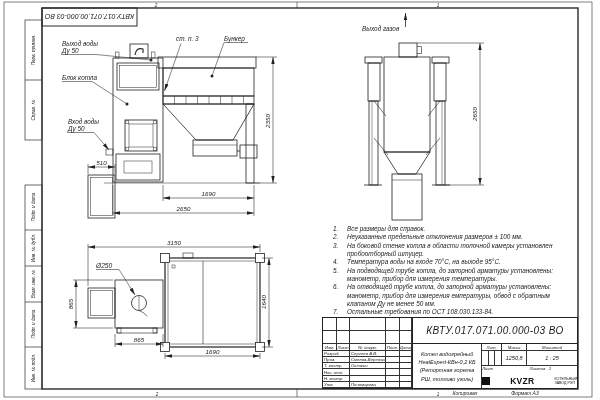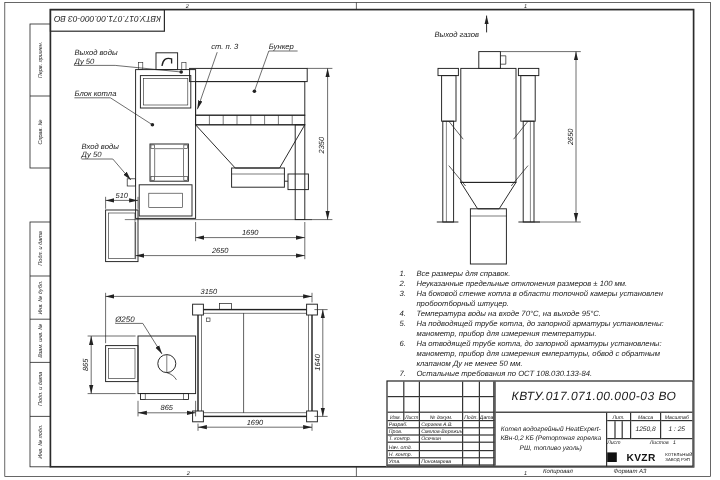--- a/index.html
+++ b/index.html
@@ -36,21 +36,21 @@
             justify-content:center;overflow:hidden;}
   .mrow .mc:last-child{border-right:none;}
   .h7{height:7px;} .h16{height:15px;} 
   .w-lit{width:20px;} .w-mass{width:25px;} .w-scale{flex:1;}
   .lit-sub{width:20px;display:flex;border-right:.5px solid #333;}
   .lit-sub div{flex:1;border-right:.5px solid #333;border-bottom:.5px solid #333;}
   .lit-sub div:last-child{border-right:none;}
   .f55{font-size:5.5px;}
   .sheetrow{display:flex;height:7px;}
   .sheetrow .mc{flex:1;}
-  .tb-logo{flex:1;display:flex;align-items:center;justify-content:center;gap:8px;font-style:normal;}
+  .tb-logo{flex:1;display:flex;align-items:center;justify-content:center;gap:20px;font-style:normal;}
   .logo-mark{width:8px;height:8px;background:#111;}
   .logo-kvzr{font-weight:bold;font-size:8.5px;letter-spacing:.3px;color:#111;}
   .logo-cap{font-size:3.6px;line-height:1.15;color:#111;}
   .footer-txt{font-size:5px;font-style:italic;text-align:center;}
 </style>
 </head>
 <body>
 
 <div class="stage">
 

